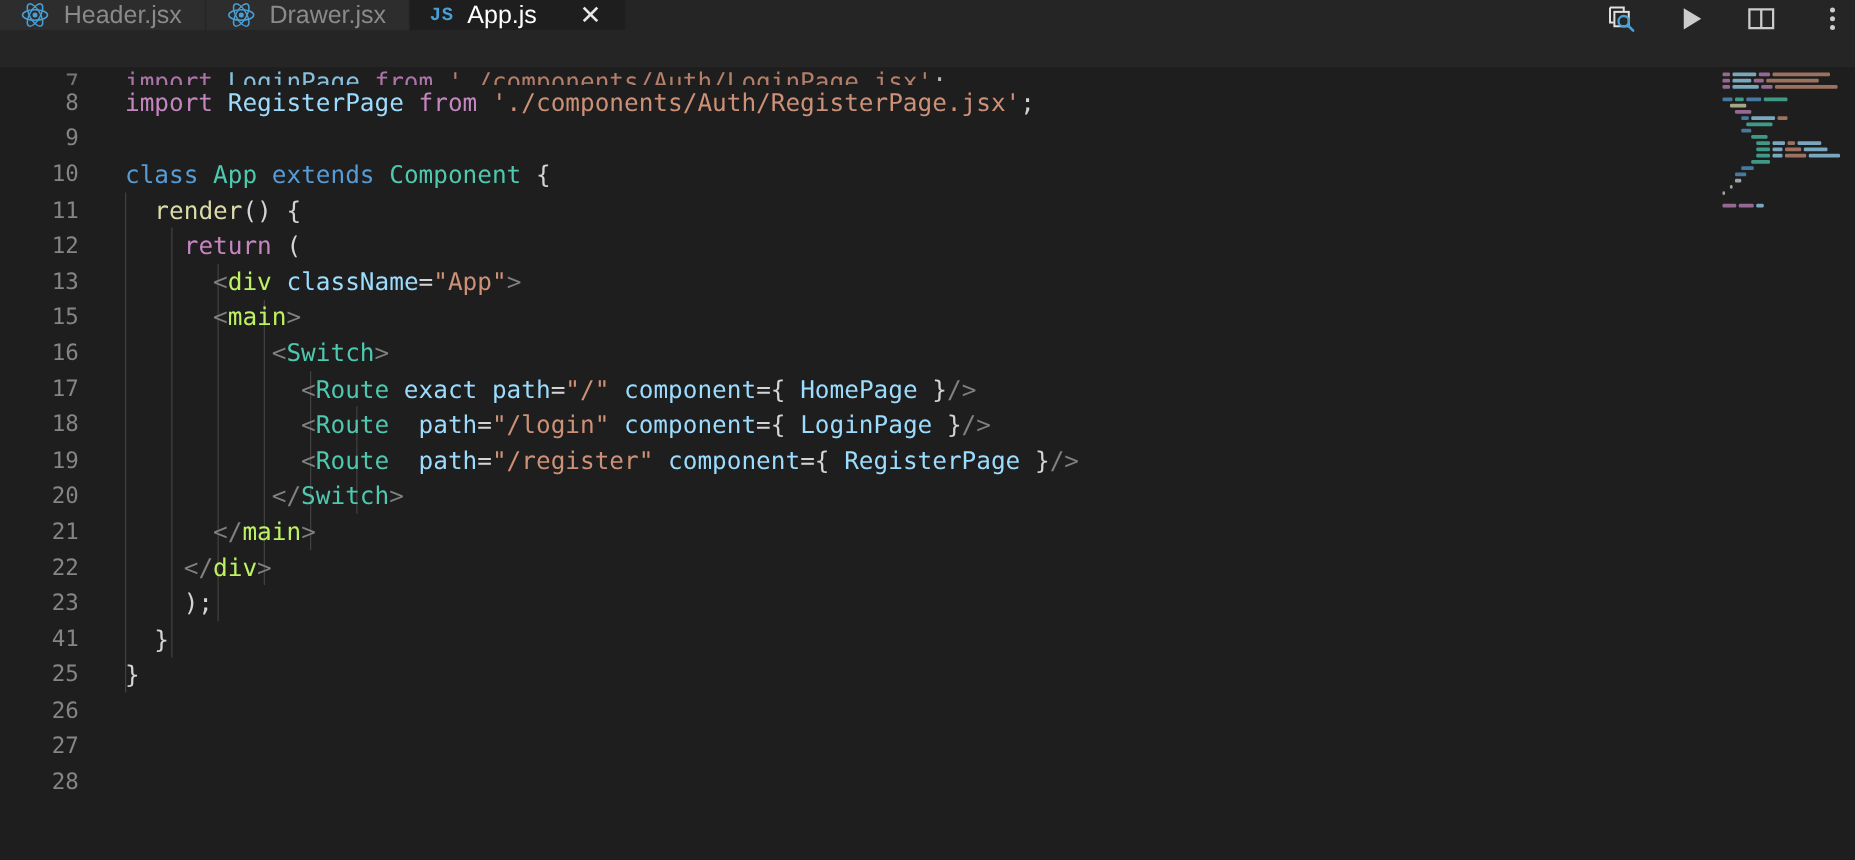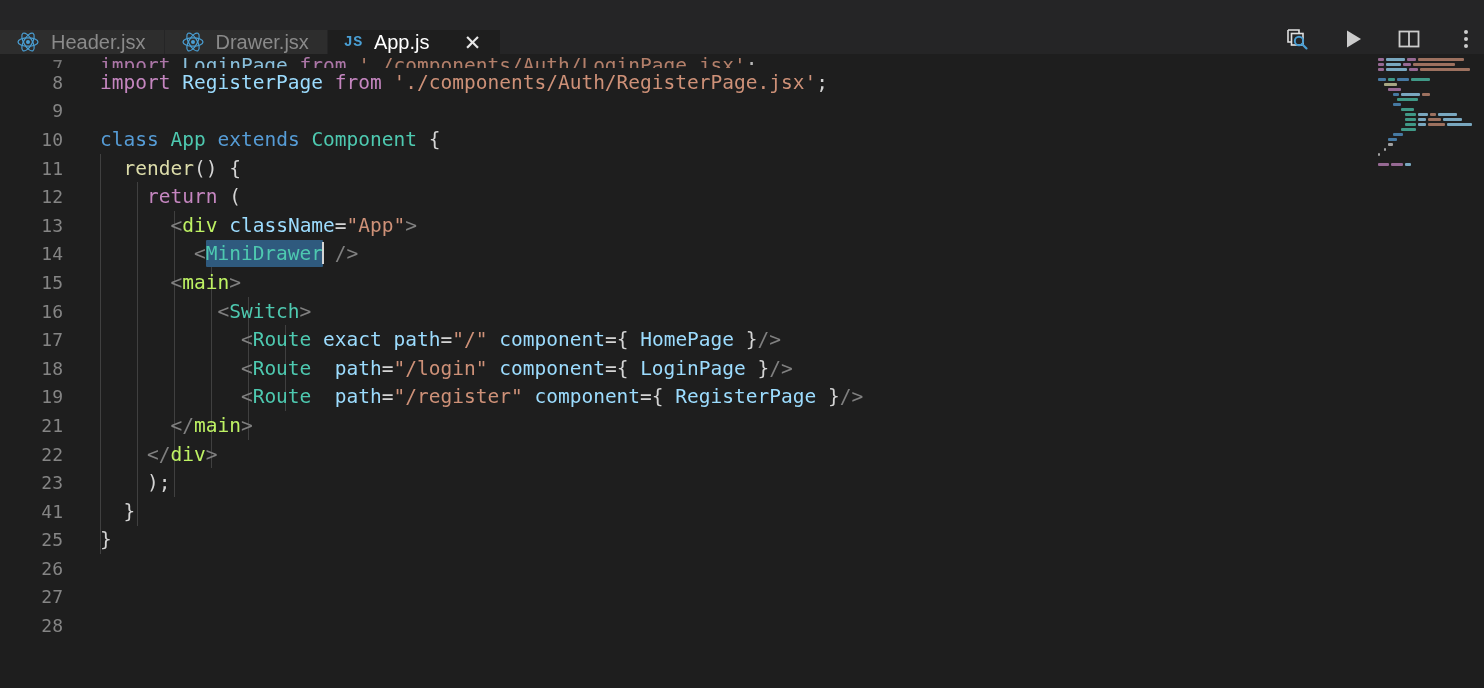--- a/index.html
+++ b/index.html
@@ -7,21 +7,21 @@
     width:1484px; height:688px;
     background:#1e1e1e;
     font-family:"DejaVu Sans Mono", monospace;
     overflow:hidden;
   }
 
   
   .tabbar {
     height:54px; width:100%;
     background:#252526;
-    display:flex; align-items:flex-end;
+    display:flex; align-items:flex-start;
     position:relative;
   }
   .tabs { display:flex; align-items:stretch; }
   .tab {
     display:flex; align-items:center;
     gap:11px;
     padding:0 18px 0 16px;
     background:#2d2d2d;
     border-right:1px solid #252526;
     position:relative;
@@ -215,26 +215,26 @@
         <div class="guide" style="left: 285px; top: 271.4px; height: 85.8px;"></div>
       </div>
     <div id="rows">
         <div class="row clipped"><span class="ln">7</span><span class="code"><span class="kw">import </span><span class="ident">LoginPage</span><span class="punct"> </span><span class="kw">from</span><span class="punct"> </span><span class="str">'./components/Auth/LoginPage.jsx'</span><span class="punct">;</span></span></div>
         <div class="row"><span class="ln">8</span><span class="code"><span class="kw">import </span><span class="ident">RegisterPage</span><span class="punct"> </span><span class="kw">from</span><span class="punct"> </span><span class="str">'./components/Auth/RegisterPage.jsx'</span><span class="punct">;</span></span></div>
         <div class="row"><span class="ln">9</span><span class="code"></span></div>
         <div class="row"><span class="ln">10</span><span class="code"><span class="kw2">class </span><span class="comp">App</span><span class="punct"> </span><span class="kw2">extends</span><span class="punct"> </span><span class="comp">Component</span><span class="punct"> {</span></span></div>
         <div class="row"><span class="ln">11</span><span class="code"><span class="punct">  </span><span class="fn">render</span><span class="punct">() {</span></span></div>
         <div class="row"><span class="ln">12</span><span class="code"><span class="punct">    </span><span class="kw">return</span><span class="punct"> (</span></span></div>
         <div class="row"><span class="ln">13</span><span class="code"><span class="punct">      </span><span class="brk">&lt;</span><span class="tag">div</span><span class="punct"> </span><span class="ident">className</span><span class="punct">=</span><span class="str">"App"</span><span class="brk">&gt;</span></span></div>
-        <div class="row"><span class="ln">14</span><span class="code"><span class="punct">        </span><span class="brk">&lt;</span><span class="comp sel">MiniDrawer</span><span class="caret"></span><span class="punct"> </span><span class="brk">/&gt;</span></span></div>
         <div class="row"><span class="ln">15</span><span class="code"><span class="punct">      </span><span class="brk">&lt;</span><span class="tag">main</span><span class="brk">&gt;</span></span></div>
         <div class="row"><span class="ln">16</span><span class="code"><span class="punct">          </span><span class="brk">&lt;</span><span class="comp">Switch</span><span class="brk">&gt;</span></span></div>
         <div class="row"><span class="ln">17</span><span class="code"><span class="punct">            </span><span class="brk">&lt;</span><span class="comp">Route</span><span class="punct"> </span><span class="ident">exact</span><span class="punct"> </span><span class="ident">path</span><span class="punct">=</span><span class="str">"/"</span><span class="punct"> </span><span class="ident">component</span><span class="punct">={ </span><span class="ident">HomePage</span><span class="punct"> }</span><span class="brk">/&gt;</span></span></div>
         <div class="row"><span class="ln">18</span><span class="code"><span class="punct">            </span><span class="brk">&lt;</span><span class="comp">Route</span><span class="punct">  </span><span class="ident">path</span><span class="punct">=</span><span class="str">"/login"</span><span class="punct"> </span><span class="ident">component</span><span class="punct">={ </span><span class="ident">LoginPage</span><span class="punct"> }</span><span class="brk">/&gt;</span></span></div>
         <div class="row"><span class="ln">19</span><span class="code"><span class="punct">            </span><span class="brk">&lt;</span><span class="comp">Route</span><span class="punct">  </span><span class="ident">path</span><span class="punct">=</span><span class="str">"/register"</span><span class="punct"> </span><span class="ident">component</span><span class="punct">={ </span><span class="ident">RegisterPage</span><span class="punct"> }</span><span class="brk">/&gt;</span></span></div>
+        <div class="row"><span class="ln">20</span><span class="code"><span class="punct">          </span><span class="brk">&lt;/</span><span class="comp">Switch</span><span class="brk">&gt;</span></span></div>
         <div class="row"><span class="ln">21</span><span class="code"><span class="punct">      </span><span class="brk">&lt;/</span><span class="tag">main</span><span class="brk">&gt;</span></span></div>
         <div class="row"><span class="ln">22</span><span class="code"><span class="punct">    </span><span class="brk">&lt;/</span><span class="tag">div</span><span class="brk">&gt;</span></span></div>
         <div class="row"><span class="ln">23</span><span class="code"><span class="punct">    );</span></span></div>
         <div class="row"><span class="ln">41</span><span class="code"><span class="punct">  }</span></span></div>
         <div class="row"><span class="ln">25</span><span class="code"><span class="punct">}</span></span></div>
         <div class="row"><span class="ln">26</span><span class="code"></span></div>
         <div class="row"><span class="ln">27</span></div>
         <div class="row"><span class="ln">28</span><span class="code"></span></div>
       </div>
   </div>

